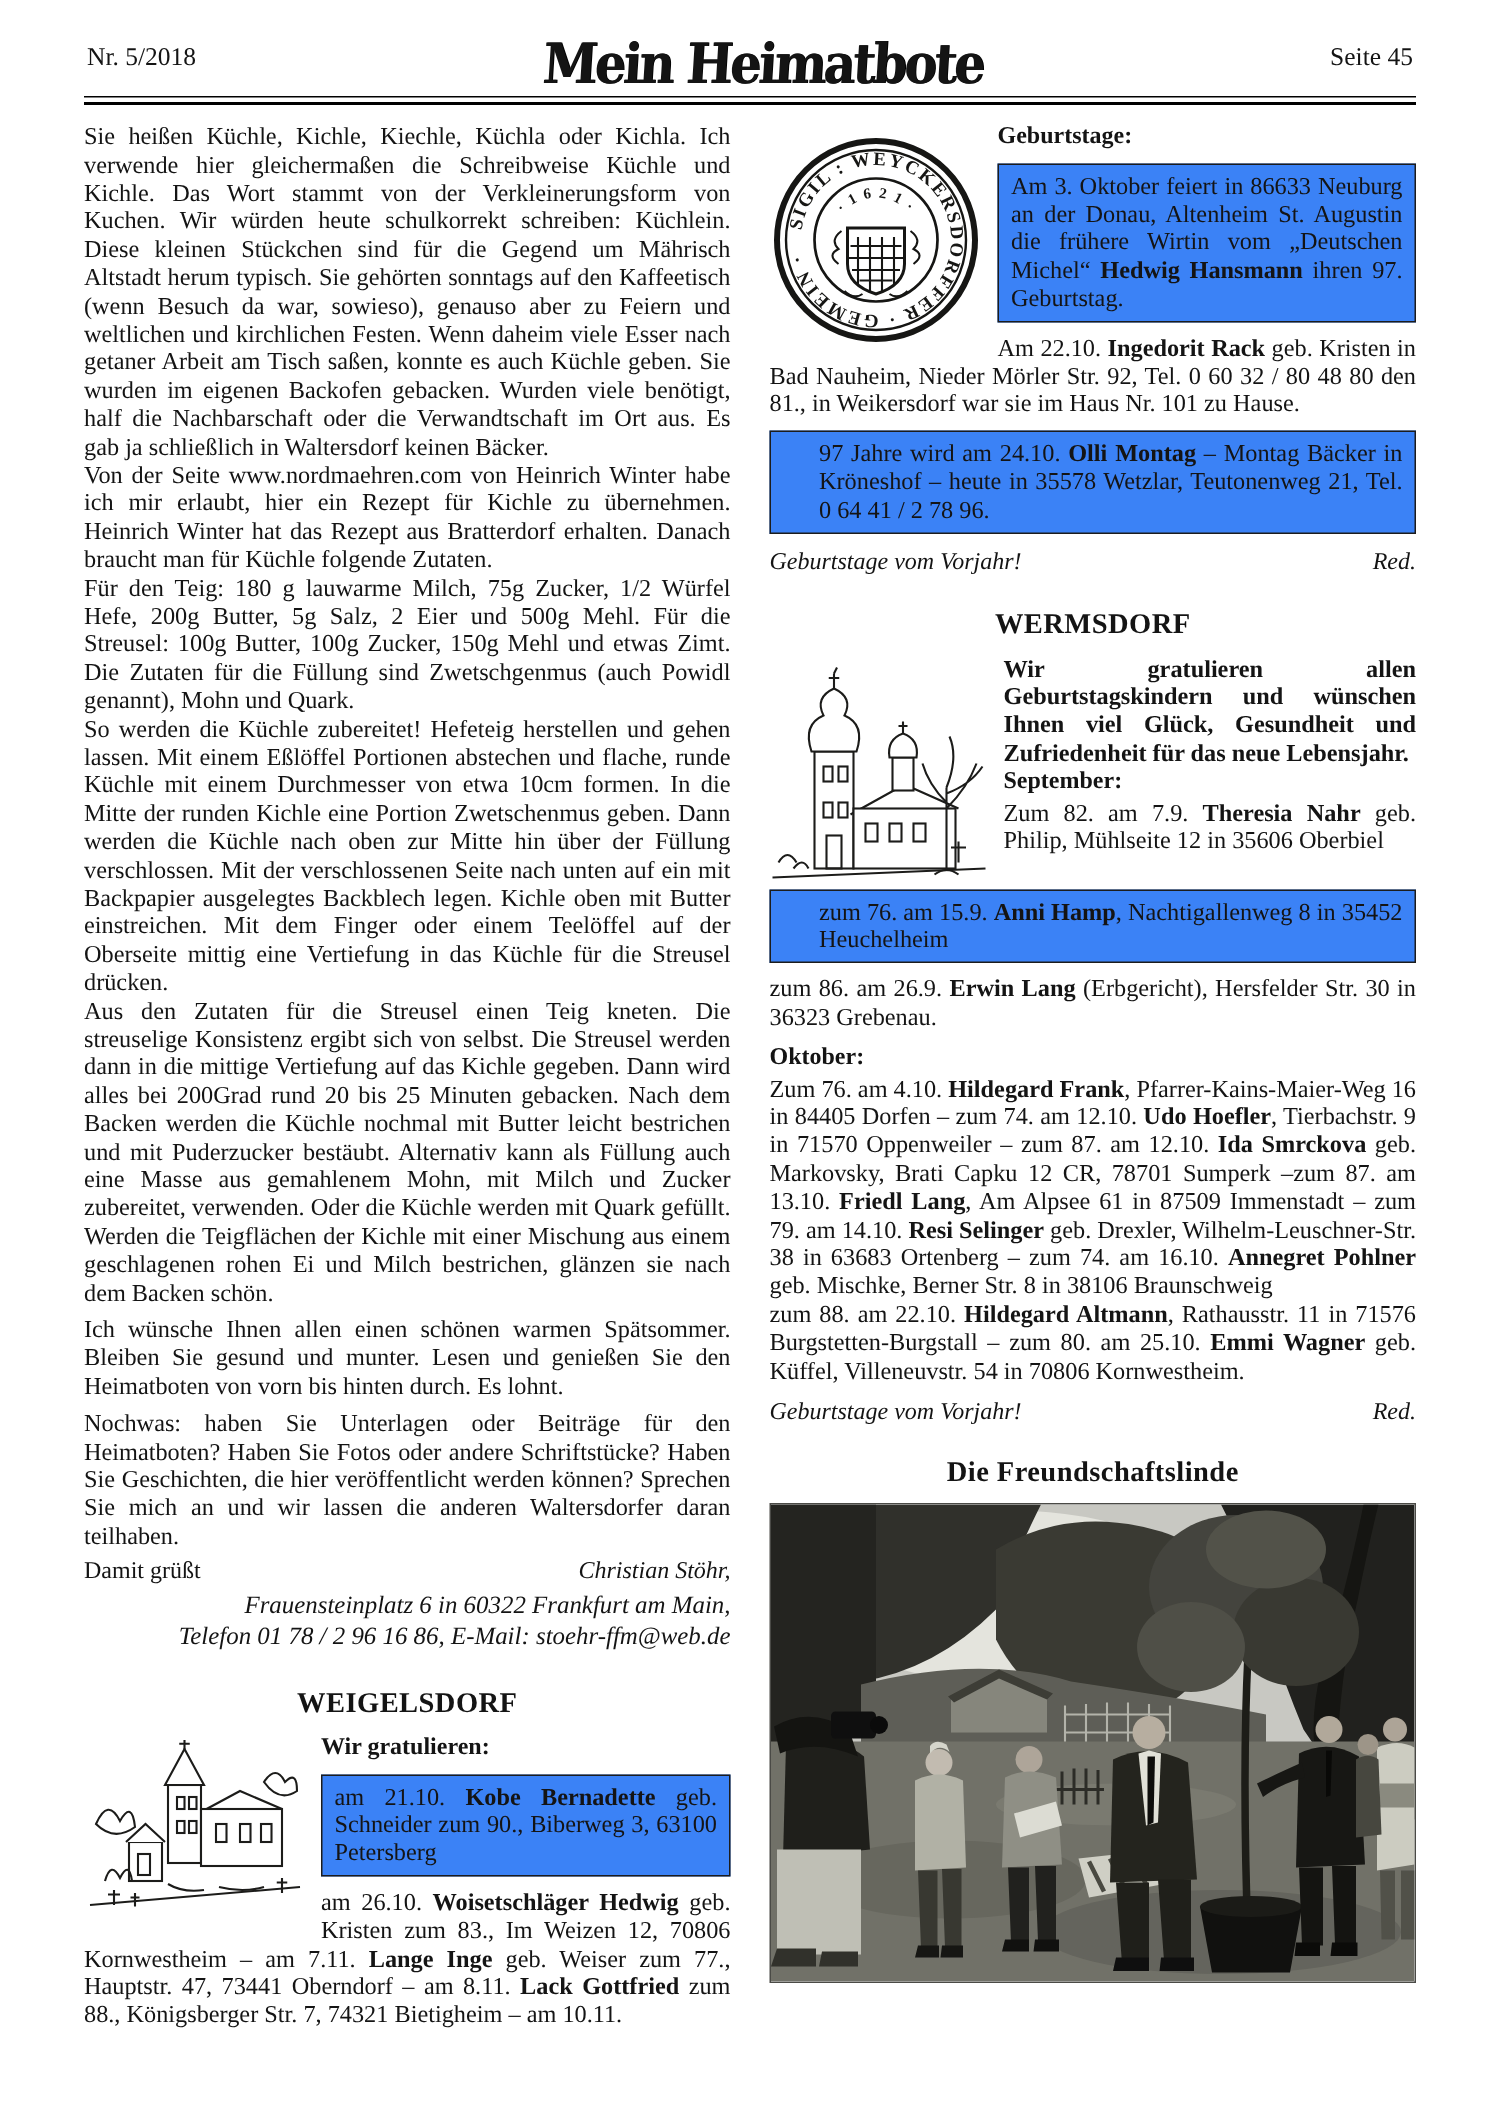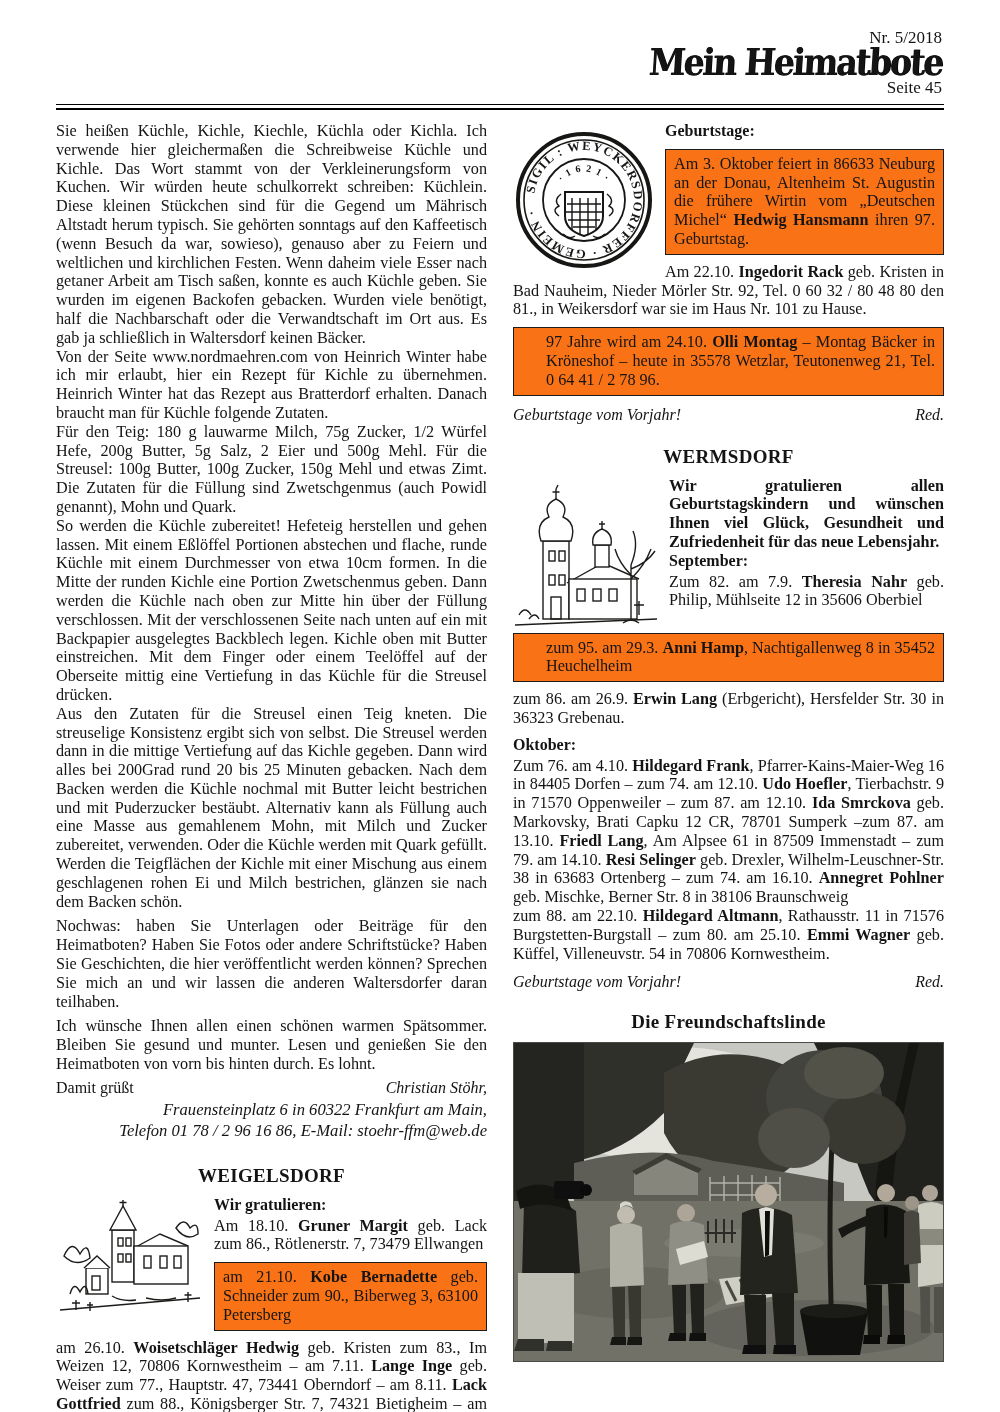--- a/index.html
+++ b/index.html
@@ -1,40 +1,40 @@
 <!DOCTYPE html>
 <html><head>
 <meta charset="utf-8">
 <style>
   html,body{margin:0;padding:0;background:#ffffff;}
   body{width:1000px;height:1412px;overflow:hidden;font-family:"Liberation Serif",serif;color:#141414;}
   .page{box-sizing:border-box;width:1000px;height:1412px;padding:28px 56px 16px 56px;position:relative;overflow:hidden;background:#fff;}
 
   
-  .hdr{display:flex;align-items:flex-end;justify-content:space-between;padding:0 2px 4px 2px;flex-direction:column;}
+  .hdr{display:flex;align-items:flex-start;justify-content:space-between;padding:0 2px 4px 2px;}
   .hdr-side{font-size:17px;line-height:20px;}
   .masthead{font-family:"DejaVu Serif",serif;font-weight:bold;font-size:33px;line-height:30px;letter-spacing:-2px;transform:scaleY(1.12) skewX(-4deg);text-shadow:0.6px 0 #000;}
   .hdr-rule{height:3px;border-top:1.5px solid #000;border-bottom:2.5px solid #000;margin:2px 0 12px 0;}
 
   
   .cols{display:flex;gap:26px;}
   .col{width:431px;}
 
   p{margin:0;text-align:justify;font-size:16.2px;line-height:18.8px;}
   .gap{margin-top:6px;}
   .sig{display:flex;justify-content:space-between;font-size:16px;margin-top:5px;}
   .sig .it{font-style:italic;}
   .addr{text-align:right;font-style:italic;font-size:16.6px;line-height:21px;margin-top:2px;}
 
   h2.sect{font-size:19px;font-weight:bold;text-align:center;margin:0 0 9px 0;letter-spacing:.3px;}
   section{margin-top:18px;}
   .art{float:left;margin:2px 10px 2px 0;}
   .label{font-weight:bold;font-size:16px;text-align:left;margin-bottom:2px;}
   .boldpara{font-weight:bold;}
-  .gbox{background:#f97316;border:1.6px solid #1c1c1c;padding:5px 8px;margin:8px 0;overflow:hidden;}
+  .gbox{background:#3b82f6;border:1.6px solid #1c1c1c;padding:5px 8px;margin:8px 0;overflow:hidden;}
   .gbox.full{clear:both;padding-left:32px;}
   .footline{display:flex;justify-content:space-between;font-style:italic;font-size:16px;margin-top:10px;clear:both;}
   .photo-wrap{margin-top:6px;}
   .photo-wrap svg{display:block;border:1px solid #4a4a46;}
   svg text{font-family:"Liberation Serif",serif;}
 </style>
 </head>
 <body>
 
 <div class="page">
@@ -47,22 +47,22 @@
   <div class="hdr-rule"></div>
 
   <div class="cols">
 
     <div class="col">
       <p>Sie heißen Küchle, Kichle, Kiechle, Küchla oder Kichla. Ich verwende hier gleichermaßen die Schreibweise Küchle und Kichle. Das Wort stammt von der Verkleinerungsform von Kuchen. Wir würden heute schulkorrekt schreiben: Küchlein. Diese kleinen Stückchen sind für die Gegend um Mährisch Altstadt herum typisch. Sie gehörten sonntags auf den Kaffeetisch (wenn Besuch da war, sowieso), genauso aber zu Feiern und weltlichen und kirchlichen Festen. Wenn daheim viele Esser nach getaner Arbeit am Tisch saßen, konnte es auch Küchle geben. Sie wurden im eigenen Backofen gebacken. Wurden viele benötigt, half die Nachbarschaft oder die Verwandtschaft im Ort aus. Es gab ja schließlich in Waltersdorf keinen Bäcker.</p>
       <p>Von der Seite www.nordmaehren.com von Heinrich Winter habe ich mir erlaubt, hier ein Rezept für Kichle zu übernehmen. Heinrich Winter hat das Rezept aus Bratterdorf erhalten. Danach braucht man für Küchle folgende Zutaten.</p>
       <p>Für den Teig: 180 g lauwarme Milch, 75g Zucker, 1/2 Würfel Hefe, 200g Butter, 5g Salz, 2 Eier und 500g Mehl. Für die Streusel: 100g Butter, 100g Zucker, 150g Mehl und etwas Zimt. Die Zutaten für die Füllung sind Zwetschgenmus (auch Powidl genannt), Mohn und Quark.</p>
       <p>So werden die Küchle zubereitet! Hefeteig herstellen und gehen lassen. Mit einem Eßlöffel Portionen abstechen und flache, runde Küchle mit einem Durchmesser von etwa 10cm formen. In die Mitte der runden Kichle eine Portion Zwetschenmus geben. Dann werden die Küchle nach oben zur Mitte hin über der Füllung verschlossen. Mit der verschlossenen Seite nach unten auf ein mit Backpapier ausgelegtes Backblech legen. Kichle oben mit Butter einstreichen. Mit dem Finger oder einem Teelöffel auf der Oberseite mittig eine Vertiefung in das Küchle für die Streusel drücken.</p>
       <p>Aus den Zutaten für die Streusel einen Teig kneten. Die streuselige Konsistenz ergibt sich von selbst. Die Streusel werden dann in die mittige Vertiefung auf das Kichle gegeben. Dann wird alles bei 200Grad rund 20 bis 25 Minuten gebacken. Nach dem Backen werden die Küchle nochmal mit Butter leicht bestrichen und mit Puderzucker bestäubt. Alternativ kann als Füllung auch eine Masse aus gemahlenem Mohn, mit Milch und Zucker zubereitet, verwenden. Oder die Küchle werden mit Quark gefüllt. Werden die Teigflächen der Kichle mit einer Mischung aus einem geschlagenen rohen Ei und Milch bestrichen, glänzen sie nach dem Backen schön.</p>
+      <p class="gap">Ich wünsche Ihnen allen einen schönen warmen Spätsommer. Bleiben Sie gesund und munter. Lesen und genießen Sie den Heimatboten von vorn bis hinten durch. Es lohnt.</p>
       <p class="gap">Nochwas: haben Sie Unterlagen oder Beiträge für den Heimatboten? Haben Sie Fotos oder andere Schriftstücke? Haben Sie Geschichten, die hier veröffentlicht werden können? Sprechen Sie mich an und wir lassen die anderen Waltersdorfer daran teilhaben.</p>
-      <p class="gap">Ich wünsche Ihnen allen einen schönen warmen Spätsommer. Bleiben Sie gesund und munter. Lesen und genießen Sie den Heimatboten von vorn bis hinten durch. Es lohnt.</p>
 
       <div class="sig">
         <span>Damit grüßt</span>
         <span class="it">Christian Stöhr,</span>
       </div>
       <div class="addr">
         <div>Frauensteinplatz 6 in 60322 Frankfurt am Main,</div>
         <div>Telefon 01 78 / 2 96 16 86, E-Mail: stoehr-ffm@web.de</div>
       </div>
 
@@ -89,21 +89,20 @@
             <rect x="36" y="78" width="8" height="14"></rect>
             <path d="M14 96 q4 -14 10 -2 q6 -12 8 2"></path>
             <path d="M8 58 q8 -18 16 -2 q8 -14 10 4 q-14 10 -26 -2 Z"></path>
             <path d="M120 30 q8 -12 14 0 q8 -8 8 6 q-12 8 -22 -6 Z"></path>
             <path d="M20 102 v10 M16 105 h8 M34 104 v9 M31 107 h6 M132 94 v10 M128.5 97 h7"></path>
             <path d="M56 98 q10 6 24 4 M90 100 q16 4 30 0"></path>
           </g>
         </svg>
 
         <p class="label">Wir gratulieren:</p>
-        <p><span>Am 18.10. </span><b>Gruner Margit</b><span> geb. Lack zum 86., Rötlenerstr. 7, 73479 Ellwangen</span></p>
         <div class="gbox">
           <p><span>am 21.10. </span><b>Kobe Bernadette</b><span> geb. Schneider zum 90., Biberweg 3, 63100 Petersberg</span></p>
         </div>
         <p><span>am 26.10. </span><b>Woisetschläger Hedwig</b><span> geb. Kristen zum 83., Im Weizen 12, 70806 Kornwestheim – am 7.11. </span><b>Lange Inge</b><span> geb. Weiser zum 77., Hauptstr. 47, 73441 Oberndorf – am 8.11. </span><b>Lack Gottfried</b><span> zum 88., Königsberger Str. 7, 74321 Bietigheim – am 10.11. </span></p>
 
       </section>
     </div>
 
     <div class="col">
 
@@ -171,21 +170,21 @@
             <path d="M118 140 V86 M118 100 q14 -14 20 -30 M118 96 q-12 -12 -16 -26 M118 86 q8 -20 2 -34 M118 90 q16 -6 24 -18"></path>
             <path d="M126 122 v14 M121 126 h10"></path>
             <path d="M6 136 q6 -10 12 0 M16 140 q6 -8 10 0 M110 144 q8 -6 16 0"></path>
           </g>
         </svg>
 
         <p class="boldpara">Wir gratulieren allen Geburtstagskindern und wünschen Ihnen viel Glück, Gesundheit und Zufriedenheit für das neue Lebensjahr.</p>
         <p class="label">September:</p>
         <p><span>Zum 82. am 7.9. </span><b>Theresia Nahr</b><span> geb. Philip, Mühlseite 12 in 35606 Oberbiel</span></p>
         <div class="gbox full">
-          <p><span>zum 95. am 29.3. </span><b>Anni Hamp</b><span>, Nachtigallenweg 8 in 35452 Heuchelheim</span></p>
+          <p><span>zum 76. am 15.9. </span><b>Anni Hamp</b><span>, Nachtigallenweg 8 in 35452 Heuchelheim</span></p>
         </div>
         <p><span>zum 86. am 26.9. </span><b>Erwin Lang</b><span> (Erbgericht), Hersfelder Str. 30 in 36323 Grebenau.</span></p>
         <p class="label" style="margin-top:8px;">Oktober:</p>
         <p><span>Zum 76. am 4.10. </span><b>Hildegard Frank</b><span>, Pfarrer-Kains-Maier-Weg 16 in 84405 Dorfen – zum 74. am 12.10. </span><b>Udo Hoefler</b><span>, Tierbachstr. 9 in 71570 Oppenweiler – zum 87. am 12.10. </span><b>Ida Smrckova</b><span> geb. Markovsky, Brati Capku 12 CR, 78701 Sumperk –zum 87. am 13.10. </span><b>Friedl Lang</b><span>, Am Alpsee 61 in 87509 Immenstadt – zum 79. am 14.10. </span><b>Resi Selinger</b><span> geb. Drexler, Wilhelm-Leuschner-Str. 38 in 63683 Ortenberg – zum 74. am 16.10. </span><b>Annegret Pohlner</b><span> geb. Mischke, Berner Str. 8 in 38106 Braunschweig</span></p>
         <p><span>zum 88. am 22.10. </span><b>Hildegard Altmann</b><span>, Rathausstr. 11 in 71576 Burgstetten-Burgstall – zum 80. am 25.10. </span><b>Emmi Wagner</b><span> geb. Küffel, Villeneuvstr. 54 in 70806 Kornwestheim.</span></p>
         <div class="footline">
           <span>Geburtstage vom Vorjahr!</span>
           <span>Red.</span>
         </div>
       </section>

